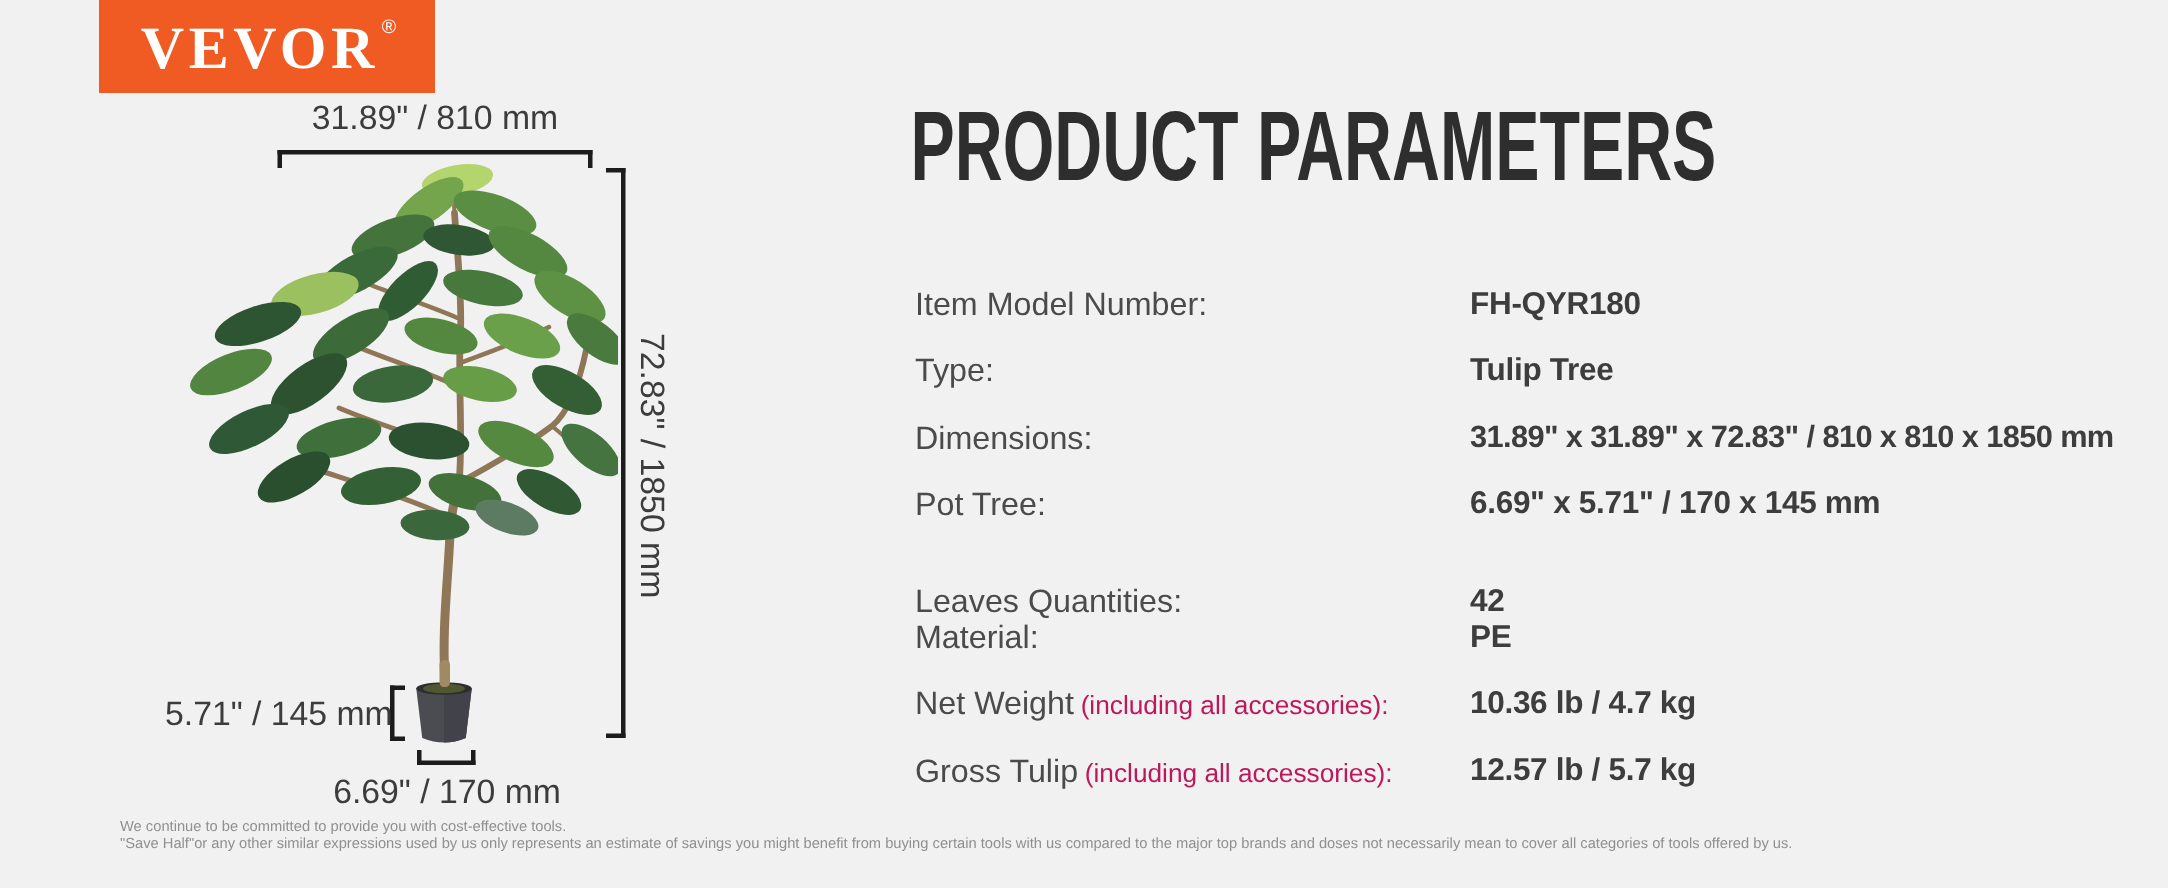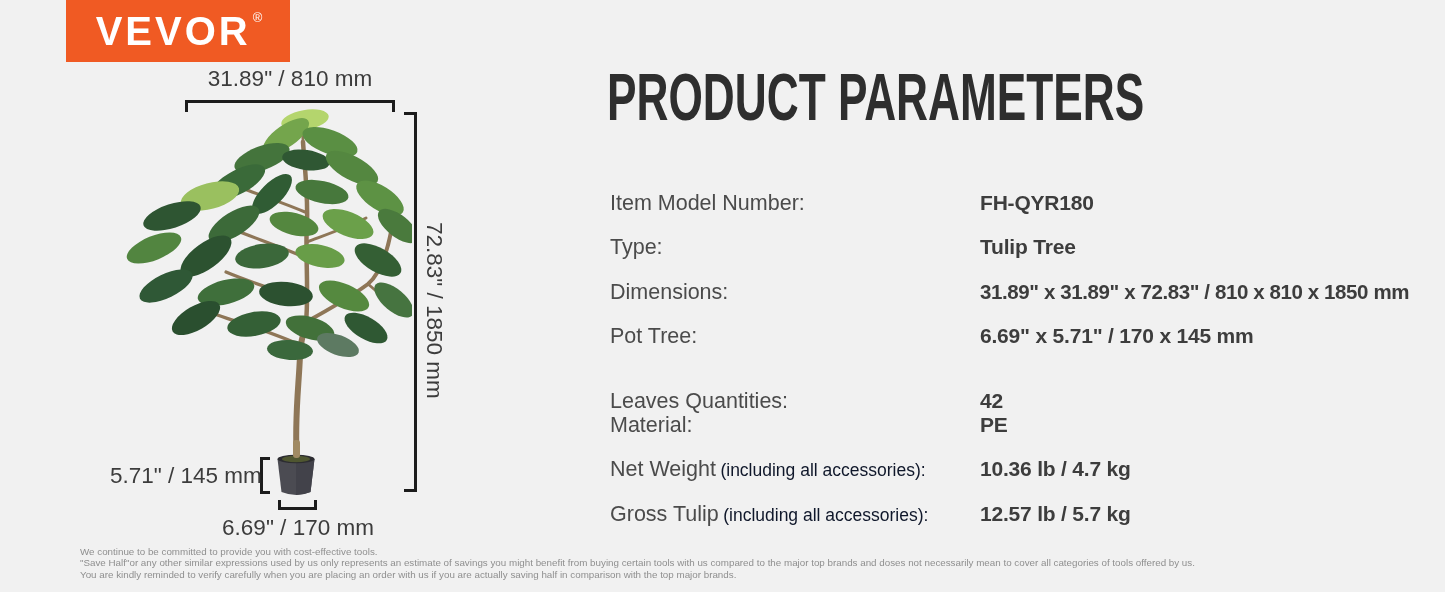--- a/index.html
+++ b/index.html
@@ -13,21 +13,21 @@
   }
 
   
   .logo {
     position:absolute; left:66px; top:0; width:224px; height:62px;
     background:#f05a23;
     display:flex; align-items:center; justify-content:center;
   }
   .logo-text {
     color:#ffffff; font-weight:bold; font-size:40px; letter-spacing:3px;
-    font-family:Liberation Sans, sans-serif;
+    font-family:Liberation Serif, serif;
   }
   .logo-reg {
     color:#ffffff; font-size:13px; vertical-align:super; position:relative; top:-14px; left:2px;
     font-family:"Liberation Sans", sans-serif;
   }
 
   
   .page-title {
     position:absolute; left:607px; top:64px;
     font-size:66px; font-weight:bold; color:#2e2e2e;
@@ -35,21 +35,21 @@
     transform:scaleX(0.67); transform-origin:left top;
     line-height:66px;
   }
 
   
   .params { position:absolute; left:610px; top:0; width:835px; }
   .param-row { position:absolute; left:0; width:835px; height:30px; }
   .param-label {
     font-size:21.5px; color:#4b4b4b; line-height:30px; white-space:nowrap;margin-top:28px;
   }
-  .param-note { font-size:17.5px; color:#0f172a; }
+  .param-note { font-size:17.5px; color:#be185d; }
   .param-value {
     position:absolute; left:370px; top:0;
     font-size:21px; font-weight:bold; color:#3d3d3d; line-height:30px; white-space:nowrap;
     letter-spacing:-0.2px;
   }
 
   
   .bracket { position:absolute; border:0 solid #1c1c1c; }
   .bracket-top    { left:185px; top:100px; width:210px; height:12px; border-top-width:3px; border-left-width:3px; border-right-width:3px; }
   .bracket-right  { left:404px; top:112px; width:13px; height:380px; border-top-width:3px; border-right-width:3px; border-bottom-width:3px; }
@@ -191,14 +191,13 @@
     <span class="param-label">Gross Tulip</span>
     <span class="param-label param-note">(including all accessories):</span>
     <span class="param-value">12.57 lb / 5.7 kg</span>
   </div>
 
 </div>
 
 <div class="footer">
   <div>We continue to be committed to provide you with cost-effective tools.</div>
   <div>"Save Half"or any other similar expressions used by us only represents an estimate of savings you might benefit from buying certain tools with us compared to the major top brands and doses not necessarily mean to cover all categories of tools offered by us.</div>
-  <div>You are kindly reminded to verify carefully when you are placing an order with us if you are actually saving half in comparison with the top major brands.</div>
 </div>
 
 </body></html>

